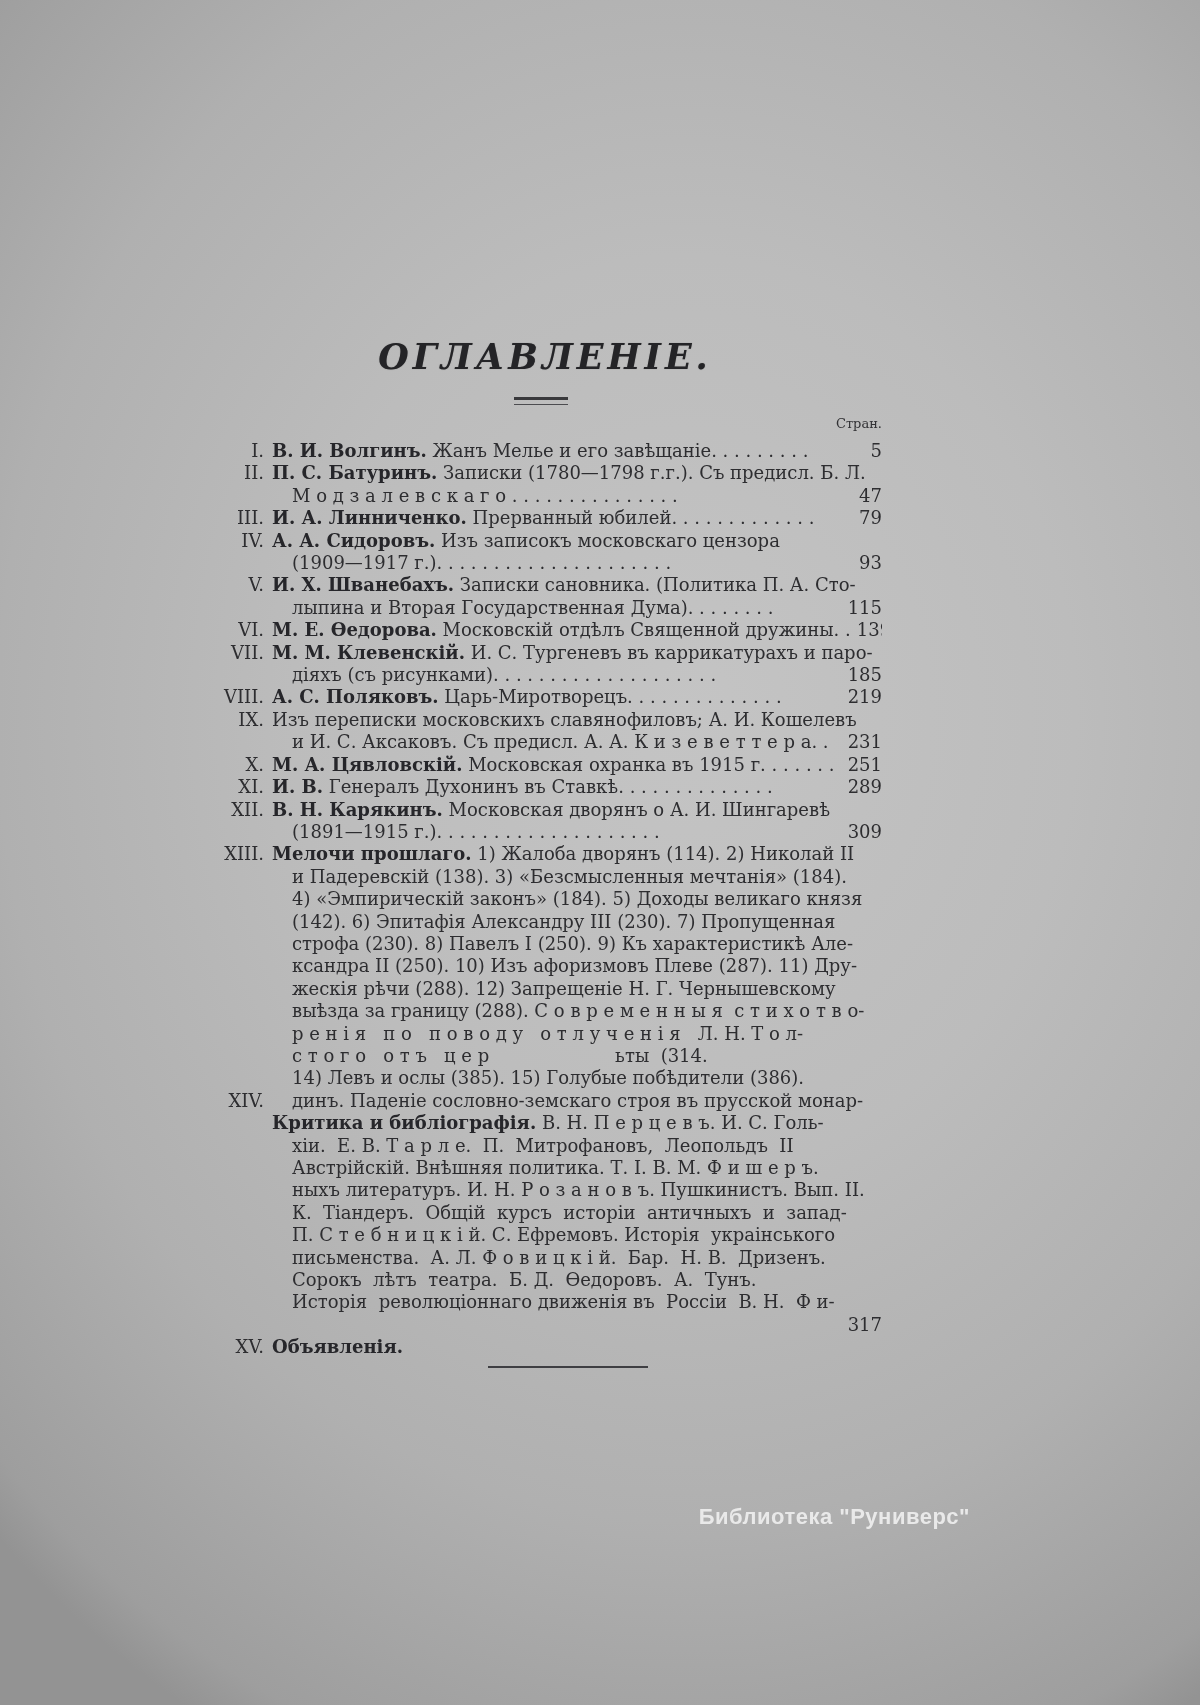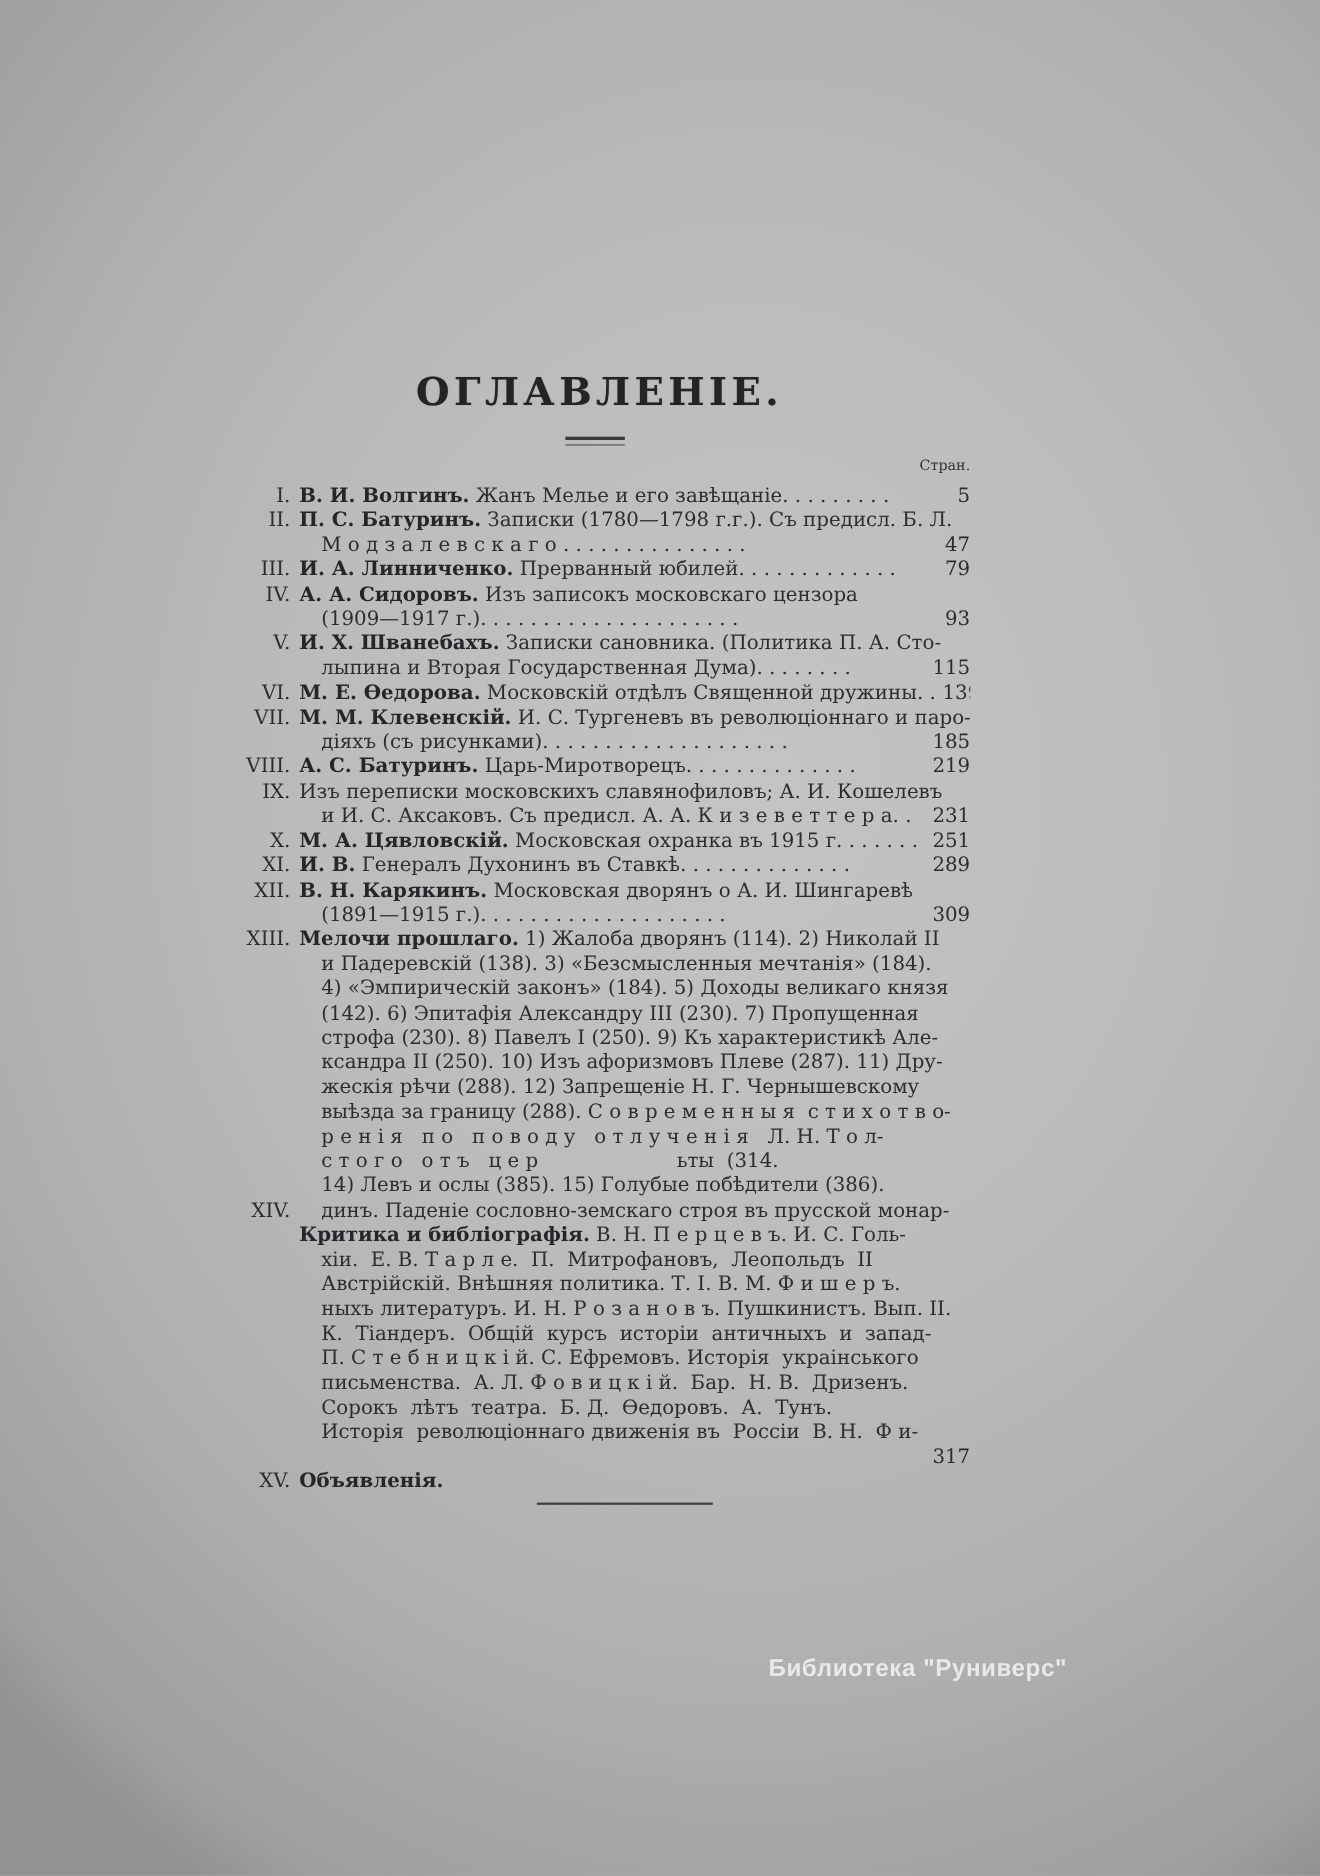--- a/index.html
+++ b/index.html
@@ -19,20 +19,21 @@
   .title {
     position: absolute;
     top: 336px; left: 0; width: 1090px;
     margin: 0;
     text-align: center;
     font-size: 35px;
     font-weight: bold;
     letter-spacing: 4px;
     color: #242427;
     text-shadow: 0 0 1px rgba(30,30,30,.35);
+    font-style: italic;
   }
   .title-rule {
     position: absolute;
     left: 514px; top: 397px;
     width: 54px; height: 4px;
     border-top: 3px solid #39393c;
     border-bottom: 1px solid #4c4c50;
   }
   .toc {
     position: absolute;
@@ -160,33 +161,33 @@
             <div class="line">
               <span class="line-text"><span class="bold">М. Е. Ѳедорова.</span><span> Московскій отдѣлъ Священной дружины. .</span></span>
               <span class="page-num">139</span>
             </div>
           </div>
         </div>
         <div class="entry">
           <div class="numeral">VII.</div>
           <div class="entry-body">
             <div class="line">
-              <span class="line-text"><span class="bold">М. М. Клевенскій.</span><span> И. С. Тургеневъ въ революціоннаго и паро-</span></span>
+              <span class="line-text"><span class="bold">М. М. Клевенскій.</span><span> И. С. Тургеневъ въ каррикатурахъ и паро-</span></span>
             </div>
             <div class="line indent">
               <span class="line-text"><span>діяхъ (съ рисунками). . . . . . . . . . . . . . . . . . . .</span></span>
               <span class="page-num">185</span>
             </div>
           </div>
         </div>
         <div class="entry">
           <div class="numeral">VIII.</div>
           <div class="entry-body">
             <div class="line">
-              <span class="line-text"><span class="bold">А. С. Батуринъ.</span><span> Царь-Миротворецъ. . . . . . . . . . . . . .</span></span>
+              <span class="line-text"><span class="bold">А. С. Поляковъ.</span><span> Царь-Миротворецъ. . . . . . . . . . . . . .</span></span>
               <span class="page-num">219</span>
             </div>
           </div>
         </div>
         <div class="entry">
           <div class="numeral">IX.</div>
           <div class="entry-body">
             <div class="line">
               <span class="line-text"><span>Изъ переписки московскихъ славянофиловъ; А. И. Кошелевъ</span></span>
             </div>

